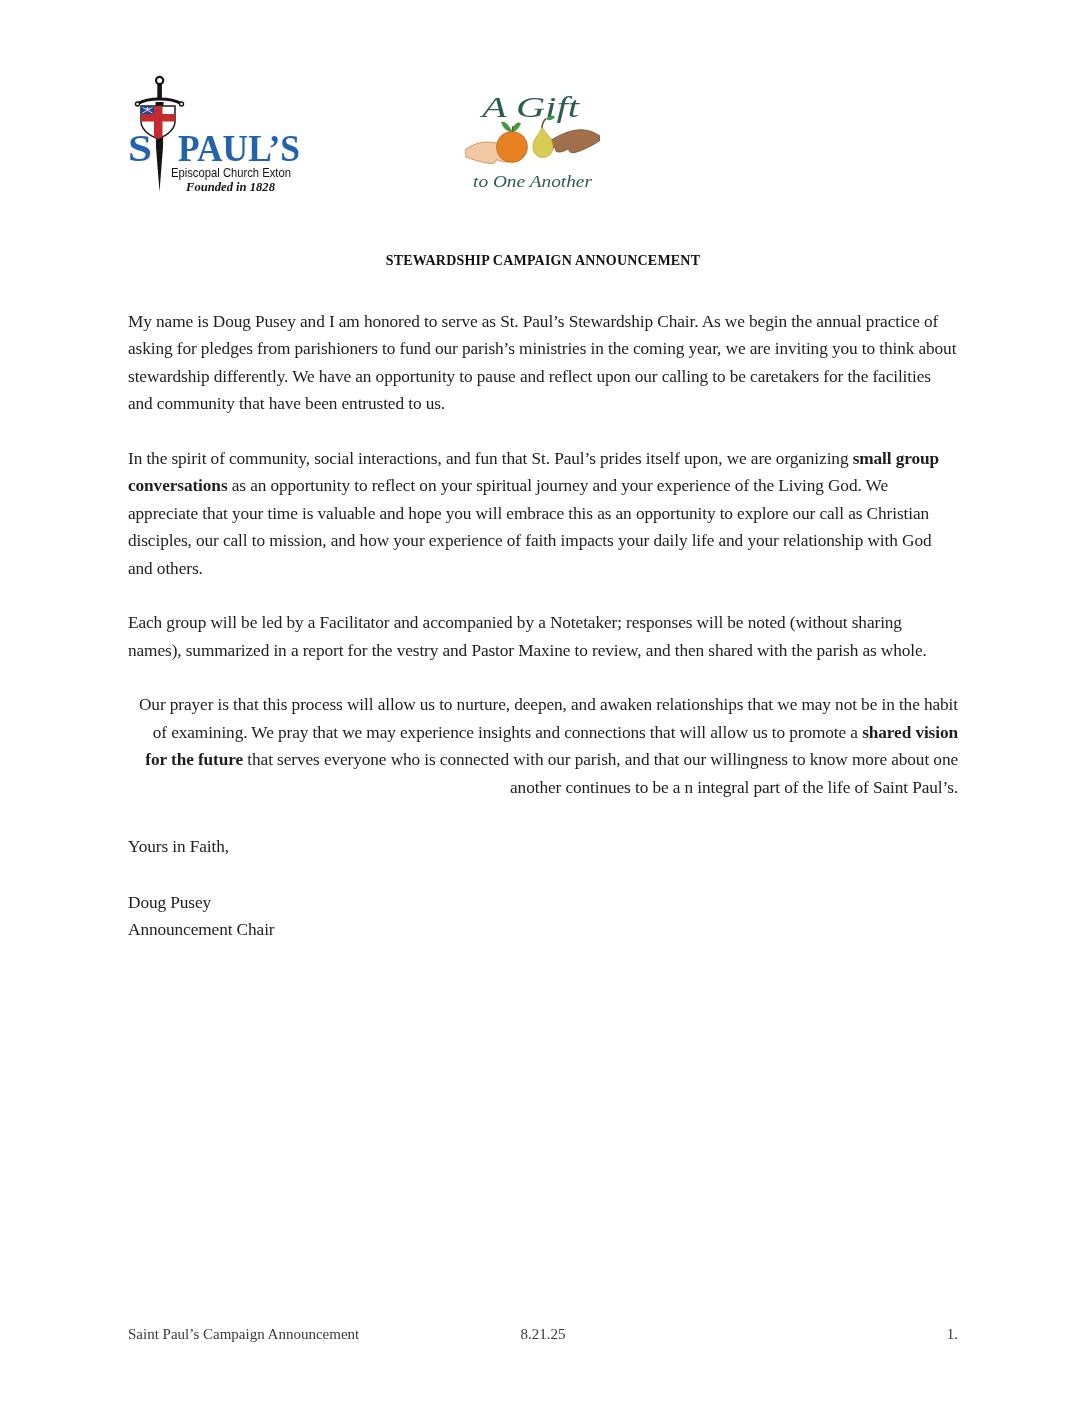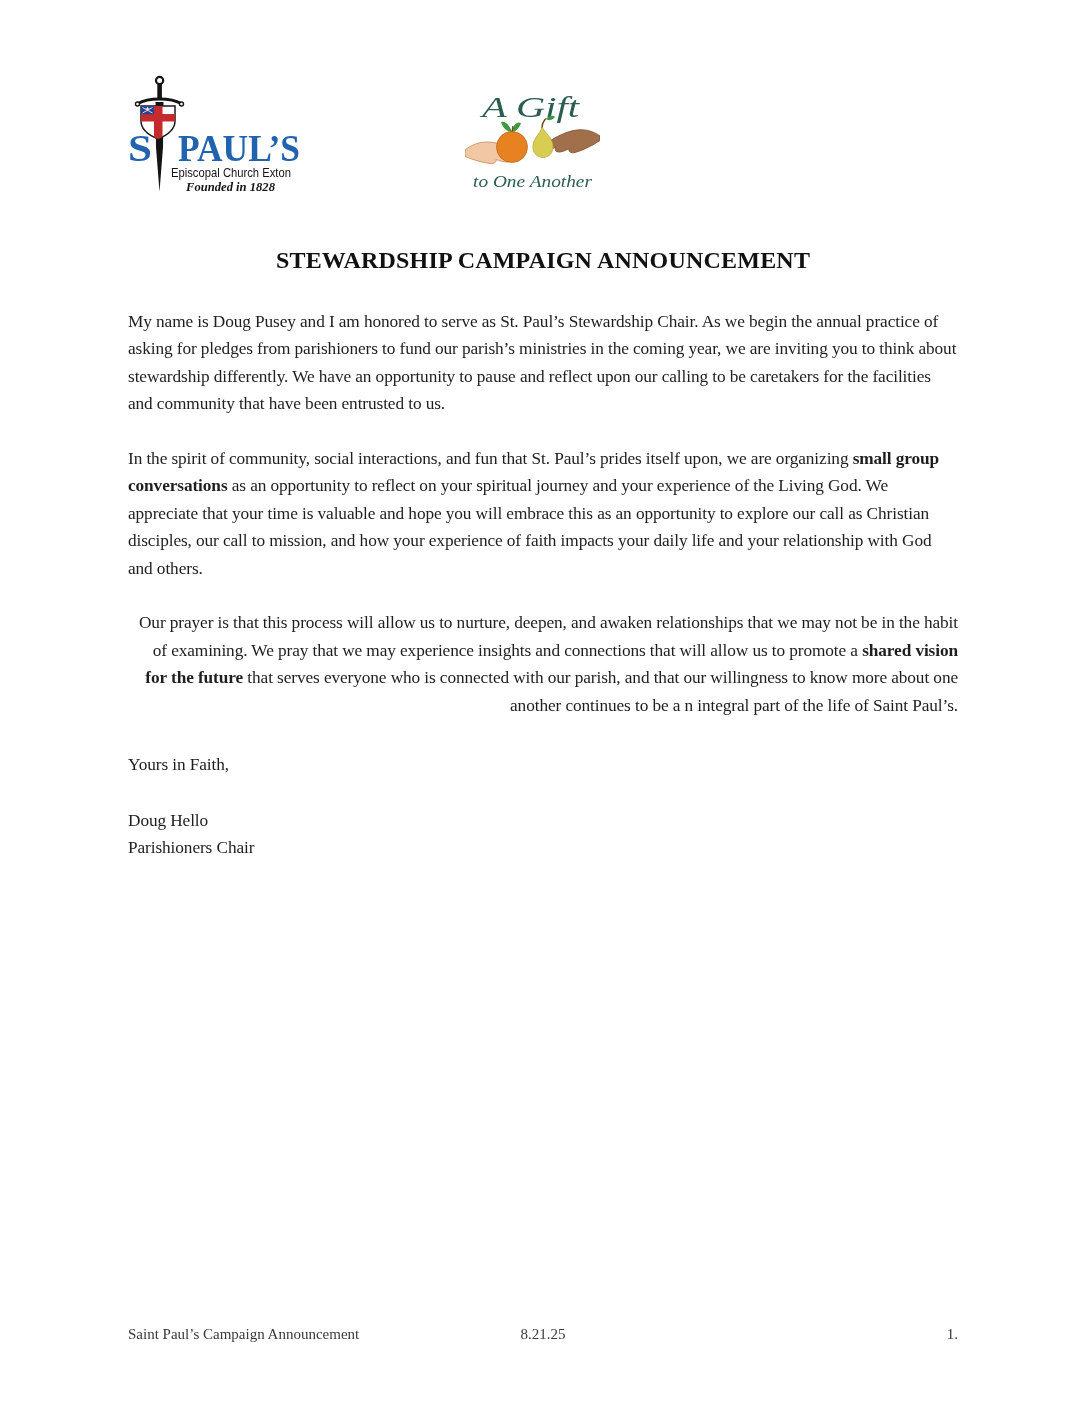--- a/index.html
+++ b/index.html
@@ -17,21 +17,21 @@
   .logo-gift    { position: absolute; left: 465px; top: 90px;  width: 135px; height: 105px; }
   .content {
     position: absolute;
     left: 128px;
     top: 247px;
     width: 830px;
   }
   .doc-title {
     margin: 0 0 33px 0;
     text-align: center;
-    font-size: 24px;
+    font-size: 14px;
     font-weight: bold;
     letter-spacing: 0.2px;
     color: #111111;
   }
   .body-text {
     font-size: 17.3px;
     line-height: 27.5px;
     letter-spacing: -0.1px;
     text-align: left;
   }
@@ -109,26 +109,27 @@
 
   <div class="content body-text">
 
     <h1 class="doc-title">STEWARDSHIP CAMPAIGN ANNOUNCEMENT</h1>
 
 
     <p class="para"><span>My name is Doug Pusey and I am honored to serve as St. Paul’s Stewardship Chair. As we begin the annual practice of asking for pledges from parishioners to fund our parish’s ministries in the coming year, we are inviting you to think about stewardship differently. We have an opportunity to pause and reflect upon our calling to be caretakers for the facilities and community that have been entrusted to us.</span></p>
 
     <p class="para"><span>In the spirit of community, social interactions, and fun that St. Paul’s prides itself upon, we are organizing </span><b>small group conversations</b><span> as an opportunity to reflect on your spiritual journey and your experience of the Living God. We appreciate that your time is valuable and hope you will embrace this as an opportunity to explore our call as Christian disciples, our call to mission, and how your experience of faith impacts your daily life and your relationship with God and others.</span></p>
 
+    <p class="para"><span>Each group will be led by a Facilitator and accompanied by a Notetaker; responses will be noted (without sharing names), summarized in a report for the vestry and Pastor Maxine to review, and then shared with the parish as whole.</span></p>
 
     <p class="para-last"><span>Our prayer is that this process will allow us to nurture, deepen, and awaken relationships that we may not be in the habit of examining. We pray that we may experience insights and connections that will allow us to promote a </span><b>shared vision for the future</b><span> that serves everyone who is connected with our parish, and that our willingness to know more about one another continues to be a n integral part of the life of Saint Paul’s.</span></p>
 
     <p class="closing">Yours in Faith,</p>
 
-    <p class="signature"><span>Doug Hello</span><br><span>Parishioners Chair</span></p>
+    <p class="signature"><span>Doug Pusey</span><br><span>Announcement Chair</span></p>
   </div>
 
   <div class="footer">
     <span class="f-left">Saint Paul’s Campaign Announcement</span>
     <span class="f-mid">8.21.25</span>
     <span class="f-right">1.</span>
   </div>
 
 </div>
 

